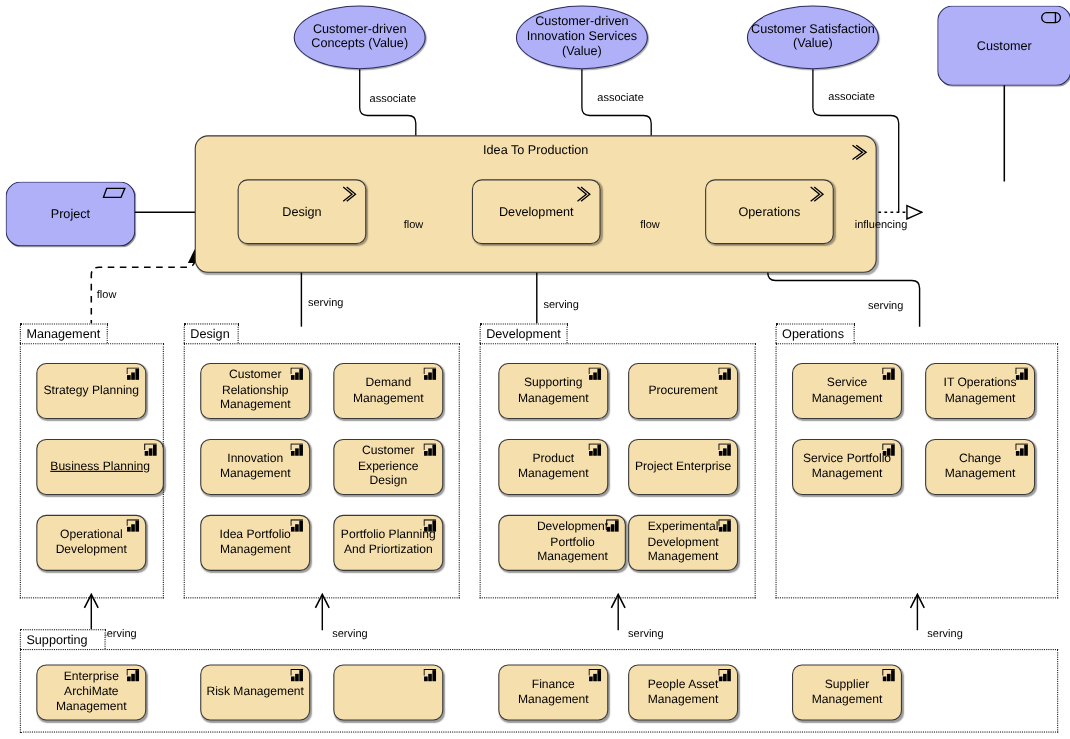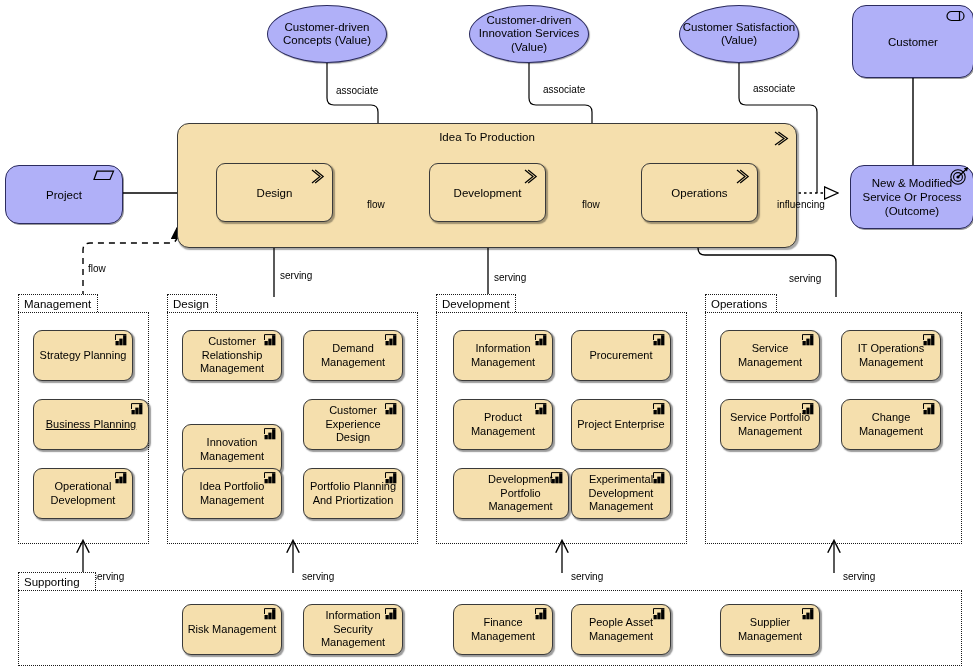--- a/index.html
+++ b/index.html
@@ -178,32 +178,20 @@
 
   <div class="octo-wrap" style="left:5px;top:165px;width:116px;height:57px;">
     <div class="octo">
       <span>Project</span>
     </div>
     <svg class="ic" style="right:6px;top:5px;" width="22" height="11" viewBox="0 0 22 11">
       <path d="M4,1.2 L20.5,1.2 L17,9.5 L1,9.5 Z" fill="none" stroke="#000" stroke-width="1.2"></path>
     </svg>
   </div>
 
-  <div class="octo-wrap" style="left:850px;top:165px;width:122px;height:62px;">
-    <div class="octo">
-      <span>New &amp; Modified Service Or Process (Outcome)</span>
-    </div>
-    <svg class="ic" style="right:3px;top:1px;" width="20" height="20" viewBox="0 0 20 20">
-      <circle cx="9" cy="11" r="7.2" fill="none" stroke="#000" stroke-width="1.1"></circle>
-      <circle cx="9" cy="11" r="4.4" fill="none" stroke="#000" stroke-width="1.1"></circle>
-      <circle cx="9" cy="11" r="1.6" fill="#000"></circle>
-      <path d="M9,11 L18.5,2" stroke="#000" stroke-width="1.3" fill="none"></path>
-      <path d="M14.8,2.2 L19,1.2 L18,5.4 Z" fill="#000"></path>
-    </svg>
-  </div>
 
   <div class="node bigproc" style="left:177px;top:123px;width:620px;height:125px;">
     <div class="bigproc-title">Idea To Production</div>
     <svg class="ic" style="right:7px;top:6px;" width="17" height="17" viewBox="0 0 17 17">
       <path d="M3,2 L12,8.5 L3,15" fill="none" stroke="#000" stroke-width="1.2"></path>
       <path d="M3,2 L12,8.5 L3,15" fill="none" stroke="#000" stroke-width="1.2" transform="translate(3.4,0)"></path>
     </svg>
   </div>
 
   <div class="node proc" style="left:216px;top:163px;width:117px;height:59px;">
@@ -286,21 +274,21 @@
   </div>
   <div class="node cap" style="left:303px;top:330px;width:100px;height:51px;">
     <span class="lbl">Demand Management</span>
     <svg class="ic" style="right:4px;top:3px;" width="13" height="12" viewBox="0 0 13 12">
       <rect x="0.5" y="7" width="3.3" height="4.3" fill="#000"></rect>
         <rect x="4.3" y="4.6" width="3.3" height="6.7" fill="#000"></rect>
       <rect x="8.1" y="1.2" width="3.3" height="10.1" fill="#000"></rect>
       <path d="M0.5,6 L0.5,0.6 L11.4,0.6" fill="none" stroke="#000" stroke-width="1"></path>
     </svg>
   </div>
-  <div class="node cap" style="left:182px;top:399px;width:100px;height:51px;margin-top:25px;">
+  <div class="node cap" style="left:182px;top:399px;width:100px;height:51px;">
     <span class="lbl">Innovation Management</span>
     <svg class="ic" style="right:4px;top:3px;" width="13" height="12" viewBox="0 0 13 12">
       <rect x="0.5" y="7" width="3.3" height="4.3" fill="#000"></rect>
         <rect x="4.3" y="4.6" width="3.3" height="6.7" fill="#000"></rect>
       <rect x="8.1" y="1.2" width="3.3" height="10.1" fill="#000"></rect>
       <path d="M0.5,6 L0.5,0.6 L11.4,0.6" fill="none" stroke="#000" stroke-width="1"></path>
     </svg>
   </div>
   <div class="node cap" style="left:303px;top:399px;width:100px;height:51px;">
     <span class="lbl">Customer Experience Design</span>
@@ -326,21 +314,21 @@
       <rect x="0.5" y="7" width="3.3" height="4.3" fill="#000"></rect>
         <rect x="4.3" y="4.6" width="3.3" height="6.7" fill="#000"></rect>
       <rect x="8.1" y="1.2" width="3.3" height="10.1" fill="#000"></rect>
       <path d="M0.5,6 L0.5,0.6 L11.4,0.6" fill="none" stroke="#000" stroke-width="1"></path>
     </svg>
   </div>
 
   <div class="group-tab" style="left:436px;top:294px;width:80px;">Development</div>
   <div class="node group" style="left:436px;top:312px;width:251px;height:232px;"></div>
   <div class="node cap" style="left:453px;top:330px;width:100px;height:51px;">
-    <span class="lbl">Information Management</span>
+    <span class="lbl">Supporting Management</span>
     <svg class="ic" style="right:4px;top:3px;" width="13" height="12" viewBox="0 0 13 12">
       <rect x="0.5" y="7" width="3.3" height="4.3" fill="#000"></rect>
         <rect x="4.3" y="4.6" width="3.3" height="6.7" fill="#000"></rect>
       <rect x="8.1" y="1.2" width="3.3" height="10.1" fill="#000"></rect>
       <path d="M0.5,6 L0.5,0.6 L11.4,0.6" fill="none" stroke="#000" stroke-width="1"></path>
     </svg>
   </div>
   <div class="node cap" style="left:571px;top:330px;width:100px;height:51px;">
     <span class="lbl">Procurement</span>
     <svg class="ic" style="right:4px;top:3px;" width="13" height="12" viewBox="0 0 13 12">
@@ -421,31 +409,39 @@
     <svg class="ic" style="right:4px;top:3px;" width="13" height="12" viewBox="0 0 13 12">
       <rect x="0.5" y="7" width="3.3" height="4.3" fill="#000"></rect>
         <rect x="4.3" y="4.6" width="3.3" height="6.7" fill="#000"></rect>
       <rect x="8.1" y="1.2" width="3.3" height="10.1" fill="#000"></rect>
       <path d="M0.5,6 L0.5,0.6 L11.4,0.6" fill="none" stroke="#000" stroke-width="1"></path>
     </svg>
   </div>
 
   <div class="group-tab" style="left:18px;top:572px;width:78px;">Supporting</div>
   <div class="node group" style="left:18px;top:590px;width:944px;height:76px;"></div>
+  <div class="node cap" style="left:33px;top:604px;width:100px;height:51px;">
+    <span class="lbl">Enterprise ArchiMate Management</span>
+    <svg class="ic" style="right:4px;top:3px;" width="13" height="12" viewBox="0 0 13 12">
+      <rect x="0.5" y="7" width="3.3" height="4.3" fill="#000"></rect>
+        <rect x="4.3" y="4.6" width="3.3" height="6.7" fill="#000"></rect>
+      <rect x="8.1" y="1.2" width="3.3" height="10.1" fill="#000"></rect>
+      <path d="M0.5,6 L0.5,0.6 L11.4,0.6" fill="none" stroke="#000" stroke-width="1"></path>
+    </svg>
+  </div>
   <div class="node cap" style="left:182px;top:604px;width:100px;height:51px;">
     <span class="lbl">Risk Management</span>
     <svg class="ic" style="right:4px;top:3px;" width="13" height="12" viewBox="0 0 13 12">
       <rect x="0.5" y="7" width="3.3" height="4.3" fill="#000"></rect>
         <rect x="4.3" y="4.6" width="3.3" height="6.7" fill="#000"></rect>
       <rect x="8.1" y="1.2" width="3.3" height="10.1" fill="#000"></rect>
       <path d="M0.5,6 L0.5,0.6 L11.4,0.6" fill="none" stroke="#000" stroke-width="1"></path>
     </svg>
   </div>
   <div class="node cap" style="left:303px;top:604px;width:100px;height:51px;">
-    <span class="lbl">Information Security Management</span>
     <svg class="ic" style="right:4px;top:3px;" width="13" height="12" viewBox="0 0 13 12">
       <rect x="0.5" y="7" width="3.3" height="4.3" fill="#000"></rect>
         <rect x="4.3" y="4.6" width="3.3" height="6.7" fill="#000"></rect>
       <rect x="8.1" y="1.2" width="3.3" height="10.1" fill="#000"></rect>
       <path d="M0.5,6 L0.5,0.6 L11.4,0.6" fill="none" stroke="#000" stroke-width="1"></path>
     </svg>
   </div>
   <div class="node cap" style="left:571px;top:604px;width:100px;height:51px;">
     <span class="lbl">People Asset Management</span>
     <svg class="ic" style="right:4px;top:3px;" width="13" height="12" viewBox="0 0 13 12">

